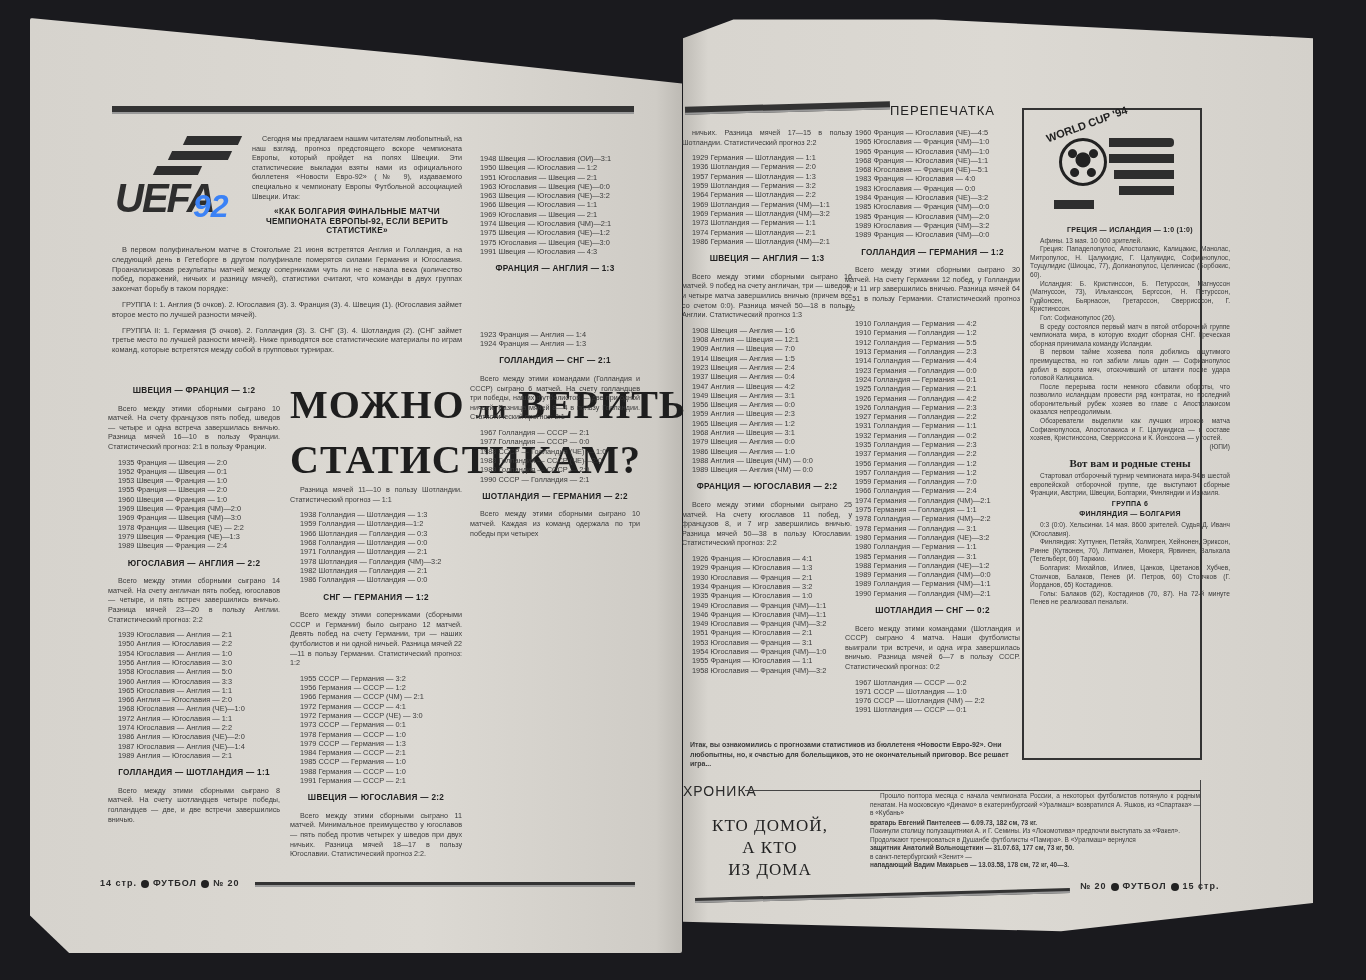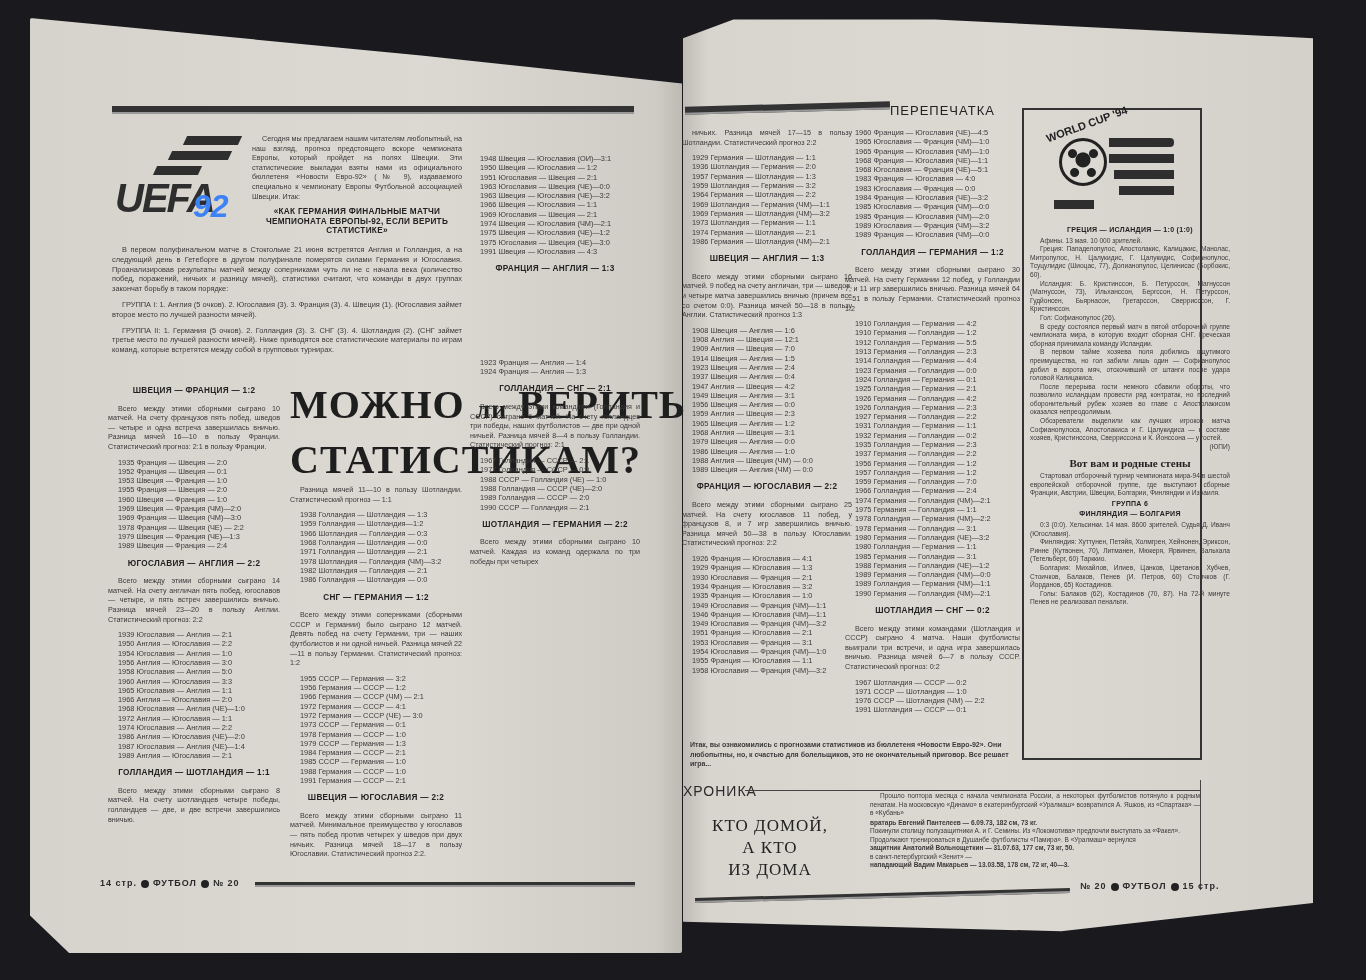--- a/index.html
+++ b/index.html
@@ -40,21 +40,21 @@
 <div class="logo" style="left:115px;top:136px;width:125px;height:95px">
   <div class="stripe" style="left:70px;top:0;width:55px"></div>
   <div class="stripe" style="left:55px;top:15px;width:60px"></div>
   <div class="stripe" style="left:40px;top:30px;width:45px"></div>
   <div style="position:absolute;left:0;top:40px;font-family:'Liberation Sans',sans-serif;font-weight:bold;font-style:italic;font-size:40px;color:#2e2e2e;letter-spacing:-2px">UEFA</div>
   <div style="position:absolute;left:78px;top:52px;font-weight:bold;font-style:italic;font-size:32px;color:#3b82f6">92</div>
 </div>
 
 <div class="col" style="left:252px;top:134px;width:210px">
   <p>Сегодня мы предлагаем нашим читателям любопытный, на наш взгляд, прогноз предстоящего вскоре чемпионата Европы, который пройдет на полях Швеции. Эти статистические выкладки взяты нами из официального бюллетеня «Новости Евро-92» (№ 9), издаваемого специально к чемпионату Европы Футбольной ассоциацией Швеции. Итак:</p>
-  <div class="head" style="margin:2px 0">«КАК ГЕРМАНИЯ ФИНАЛЬНЫЕ МАТЧИ ЧЕМПИОНАТА ЕВРОПЫ-92, ЕСЛИ ВЕРИТЬ СТАТИСТИКЕ»</div>
+  <div class="head" style="margin:2px 0">«КАК БОЛГАРИЯ ФИНАЛЬНЫЕ МАТЧИ ЧЕМПИОНАТА ЕВРОПЫ-92, ЕСЛИ ВЕРИТЬ СТАТИСТИКЕ»</div>
 </div>
 
 <div class="col intro" style="left:112px;top:245px;width:350px">
   <p>В первом полуфинальном матче в Стокгольме 21 июня встретятся Англия и Голландия, а на следующий день в Гетеборге в другом полуфинале померятся силами Германия и Югославия. Проанализировав результаты матчей между соперниками чуть ли не с начала века (количество побед, поражений, ничьих и разницу мячей), статистики считают, что команды в двух группах закончат борьбу в таком порядке:</p>
   <p>ГРУППА I: 1. Англия (5 очков). 2. Югославия (3). 3. Франция (3). 4. Швеция (1). (Югославия займет второе место по лучшей разности мячей).</p>
   <p>ГРУППА II: 1. Германия (5 очков). 2. Голландия (3). 3. СНГ (3). 4. Шотландия (2). (СНГ займет третье место по лучшей разности мячей). Ниже приводятся все статистические материалы по играм команд, которые встретятся между собой в групповых турнирах.</p>
 </div>
 
 <div class="col" style="left:108px;top:378px;width:172px">
   <div class="head">ШВЕЦИЯ — ФРАНЦИЯ — 1:2</div>
@@ -140,21 +140,21 @@
       <div>1963 Югославия — Швеция (ЧЕ)—0:0</div>
       <div>1963 Швеция — Югославия (ЧЕ)—3:2</div>
       <div>1966 Швеция — Югославия — 1:1</div>
       <div>1969 Югославия — Швеция — 2:1</div>
       <div>1974 Швеция — Югославия (ЧМ)—2:1</div>
       <div>1975 Швеция — Югославия (ЧЕ)—1:2</div>
       <div>1975 Югославия — Швеция (ЧЕ)—3:0</div>
       <div>1991 Швеция — Югославия — 4:3</div>
     </div>
   <div class="head">ФРАНЦИЯ — АНГЛИЯ — 1:3</div>
-  <div class="res" id="r-l6" style="margin-top:84px">
+  <div class="res" id="r-l6" style="margin-top:56px">
       <div>1923 Франция — Англия — 1:4</div>
       <div>1924 Франция — Англия — 1:3</div>
     </div>
   <div class="head">ГОЛЛАНДИЯ — СНГ — 2:1</div>
   <p>Всего между этими командами (Голландия и СССР) сыграно 6 матчей. На счету голландцев три победы, наших футболистов — две при одной ничьей. Разница мячей 8—4 в пользу Голландии. Статистический прогноз: 2:1</p>
   <div class="res" id="r-l7">
       <div>1967 Голландия — СССР — 2:1</div>
       <div>1977 Голландия — СССР — 0:0</div>
       <div>1988 СССР — Голландия (ЧЕ) — 1:0</div>
       <div>1988 Голландия — СССР (ЧЕ)—2:0</div>

